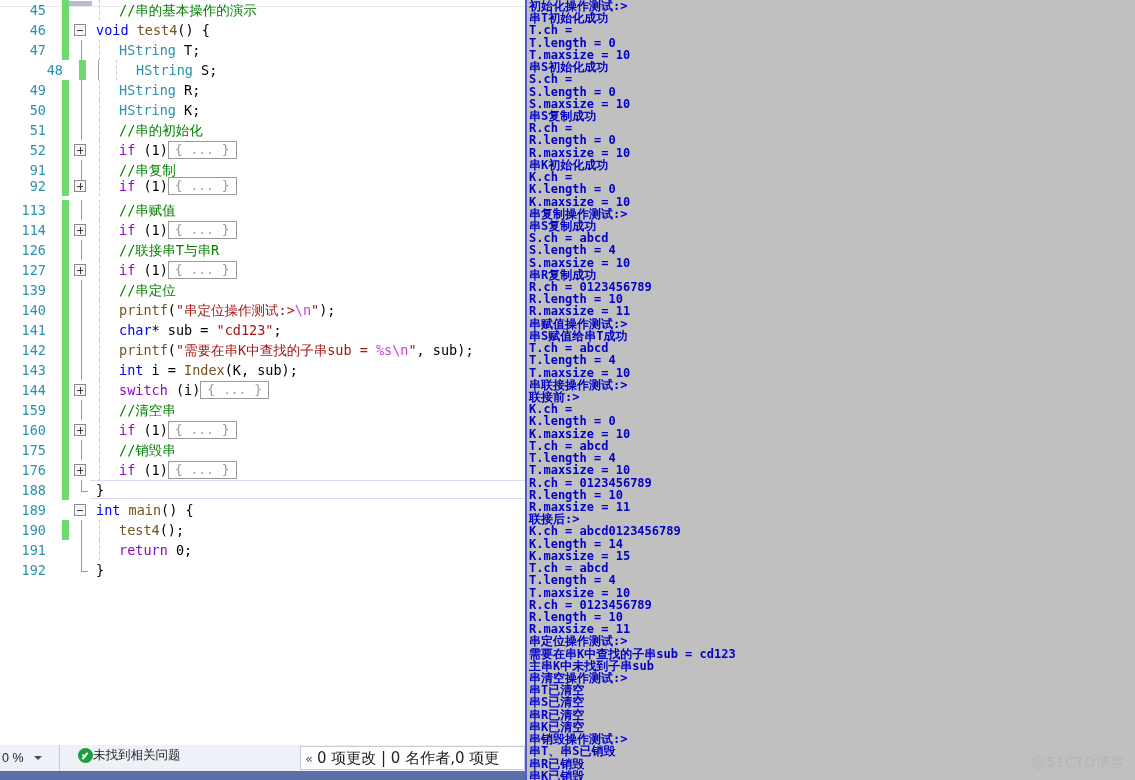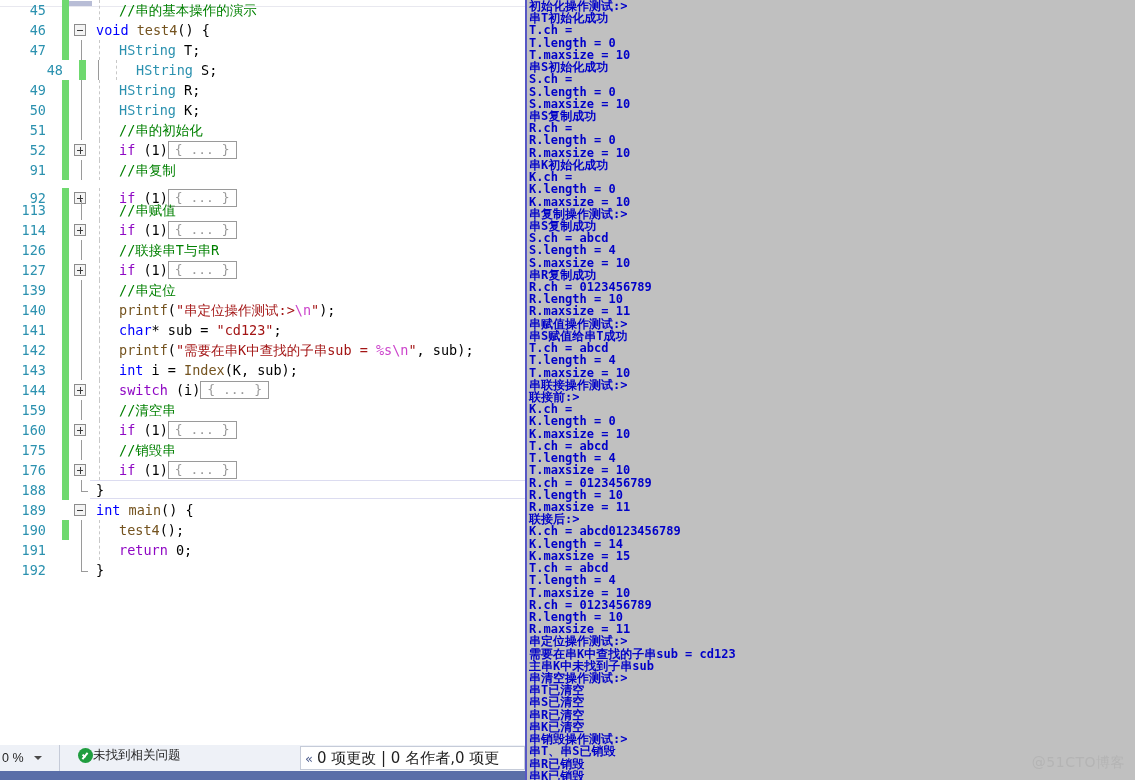--- a/index.html
+++ b/index.html
@@ -166,21 +166,21 @@
   <div id="ed-lines">
       <div class="code-line" style="top: 0px; position: absolute; left: 0px; width: 525px;"><span class="ln">45</span><span class="chg"></span><span class="iguide"></span><span class="src" style="left: 119px;"><span class="cm">//串的基本操作的演示</span></span></div>
       <div class="code-line" style="top: 20px; position: absolute; left: 0px; width: 525px;"><span class="ln">46</span><span class="chg"></span><span class="boxbtn"></span><span class="src" style="left: 96px;"><span class="k">void</span> <span class="fn">test4</span><span class="pl">() {</span></span></div>
       <div class="code-line" style="top: 40px; position: absolute; left: 0px; width: 525px;"><span class="ln">47</span><span class="chg"></span><span class="rail"></span><span class="iguide"></span><span class="src" style="left: 119px;"><span class="ty">HString</span> <span class="pl">T;</span></span></div>
       <div class="code-line" style="top: 60px; position: absolute; left: 17px; width: 525px;"><span class="ln">48</span><span class="chg"></span><span class="rail"></span><span class="iguide"></span><span class="src" style="left: 119px;"><span class="ty">HString</span> <span class="pl">S;</span></span></div>
       <div class="code-line" style="top: 80px; position: absolute; left: 0px; width: 540px;"><span class="ln">49</span><span class="chg"></span><span class="rail"></span><span class="iguide"></span><span class="src" style="left: 119px;"><span class="ty">HString</span> <span class="pl">R;</span></span></div>
       <div class="code-line" style="top: 100px; position: absolute; left: 0px; width: 525px;"><span class="ln">50</span><span class="chg"></span><span class="rail"></span><span class="iguide"></span><span class="src" style="left: 119px;"><span class="ty">HString</span> <span class="pl">K;</span></span></div>
       <div class="code-line" style="top: 120px; position: absolute; left: 0px; width: 525px;"><span class="ln">51</span><span class="chg"></span><span class="rail"></span><span class="iguide"></span><span class="src" style="left: 119px;"><span class="cm">//串的初始化</span></span></div>
       <div class="code-line" style="top: 140px; position: absolute; left: 0px; width: 525px;"><span class="ln">52</span><span class="chg"></span><span class="boxbtn plus"></span><span class="iguide"></span><span class="src" style="left: 119px;"><span class="kp">if</span> <span class="pl">(1)</span><span class="collapsed">{ ... }</span></span></div>
       <div class="code-line" style="top: 160px; position: absolute; left: 0px; width: 525px;"><span class="ln">91</span><span class="chg"></span><span class="rail"></span><span class="iguide"></span><span class="src" style="left: 119px;"><span class="cm">//串复制</span></span></div>
-      <div class="code-line" style="top: 188px; position: absolute; left: 0px; width: 433px;"><span class="ln">92</span><span class="chg"></span><span class="boxbtn plus"></span><span class="iguide"></span><span class="src" style="left: 119px;"><span class="kp">if</span> <span class="pl">(1)</span><span class="collapsed">{ ... }</span></span></div>
+      <div class="code-line" style="top: 176px; position: absolute; left: 0px; width: 433px;"><span class="ln">92</span><span class="chg"></span><span class="boxbtn plus"></span><span class="iguide"></span><span class="src" style="left: 119px;"><span class="kp">if</span> <span class="pl">(1)</span><span class="collapsed">{ ... }</span></span></div>
       <div class="code-line" style="top: 200px; position: absolute; left: 0px; width: 525px;"><span class="ln">113</span><span class="chg"></span><span class="rail"></span><span class="iguide"></span><span class="src" style="left: 119px;"><span class="cm">//串赋值</span></span></div>
       <div class="code-line" style="top: 220px; position: absolute; left: 0px; width: 525px;"><span class="ln">114</span><span class="chg"></span><span class="boxbtn plus"></span><span class="iguide"></span><span class="src" style="left: 119px;"><span class="kp">if</span> <span class="pl">(1)</span><span class="collapsed">{ ... }</span></span></div>
       <div class="code-line" style="top: 240px; position: absolute; left: 0px; width: 525px;"><span class="ln">126</span><span class="chg"></span><span class="rail"></span><span class="iguide"></span><span class="src" style="left: 119px;"><span class="cm">//联接串T与串R</span></span></div>
       <div class="code-line" style="top: 260px; position: absolute; left: 0px; width: 525px;"><span class="ln">127</span><span class="chg"></span><span class="boxbtn plus"></span><span class="iguide"></span><span class="src" style="left: 119px;"><span class="kp">if</span> <span class="pl">(1)</span><span class="collapsed">{ ... }</span></span></div>
       <div class="code-line" style="top: 280px; position: absolute; left: 0px; width: 525px;"><span class="ln">139</span><span class="chg"></span><span class="rail"></span><span class="iguide"></span><span class="src" style="left: 119px;"><span class="cm">//串定位</span></span></div>
       <div class="code-line" style="top: 300px; position: absolute; left: 0px; width: 525px;"><span class="ln">140</span><span class="chg"></span><span class="rail"></span><span class="iguide"></span><span class="src" style="left: 119px;"><span class="fn">printf</span><span class="pl">(</span><span class="st">"串定位操作测试:&gt;</span><span class="esc">\n</span><span class="st">"</span><span class="pl">);</span></span></div>
       <div class="code-line" style="top: 320px; position: absolute; left: 0px; width: 442px;"><span class="ln">141</span><span class="chg"></span><span class="rail"></span><span class="iguide"></span><span class="src" style="left: 119px;"><span class="k">char</span><span class="pl">* sub = </span><span class="st">"cd123"</span><span class="pl">;</span></span></div>
       <div class="code-line" style="top: 340px; position: absolute; left: 0px; width: 525px;"><span class="ln">142</span><span class="chg"></span><span class="rail"></span><span class="iguide"></span><span class="src" style="left: 119px;"><span class="fn">printf</span><span class="pl">(</span><span class="st">"需要在串K中查找的子串sub = </span><span class="esc">%s\n</span><span class="st">"</span><span class="pl">, sub);</span></span></div>
       <div class="code-line" style="top: 360px; position: absolute; left: 0px; width: 525px;"><span class="ln">143</span><span class="chg"></span><span class="rail"></span><span class="iguide"></span><span class="src" style="left: 119px;"><span class="k">int</span> <span class="pl">i = </span><span class="fn">Index</span><span class="pl">(K, sub);</span></span></div>
       <div class="code-line" style="top: 380px; position: absolute; left: 0px; width: 525px;"><span class="ln">144</span><span class="chg"></span><span class="boxbtn plus"></span><span class="iguide"></span><span class="src" style="left: 119px;"><span class="kp">switch</span> <span class="pl">(i)</span><span class="collapsed">{ ... }</span></span></div>

